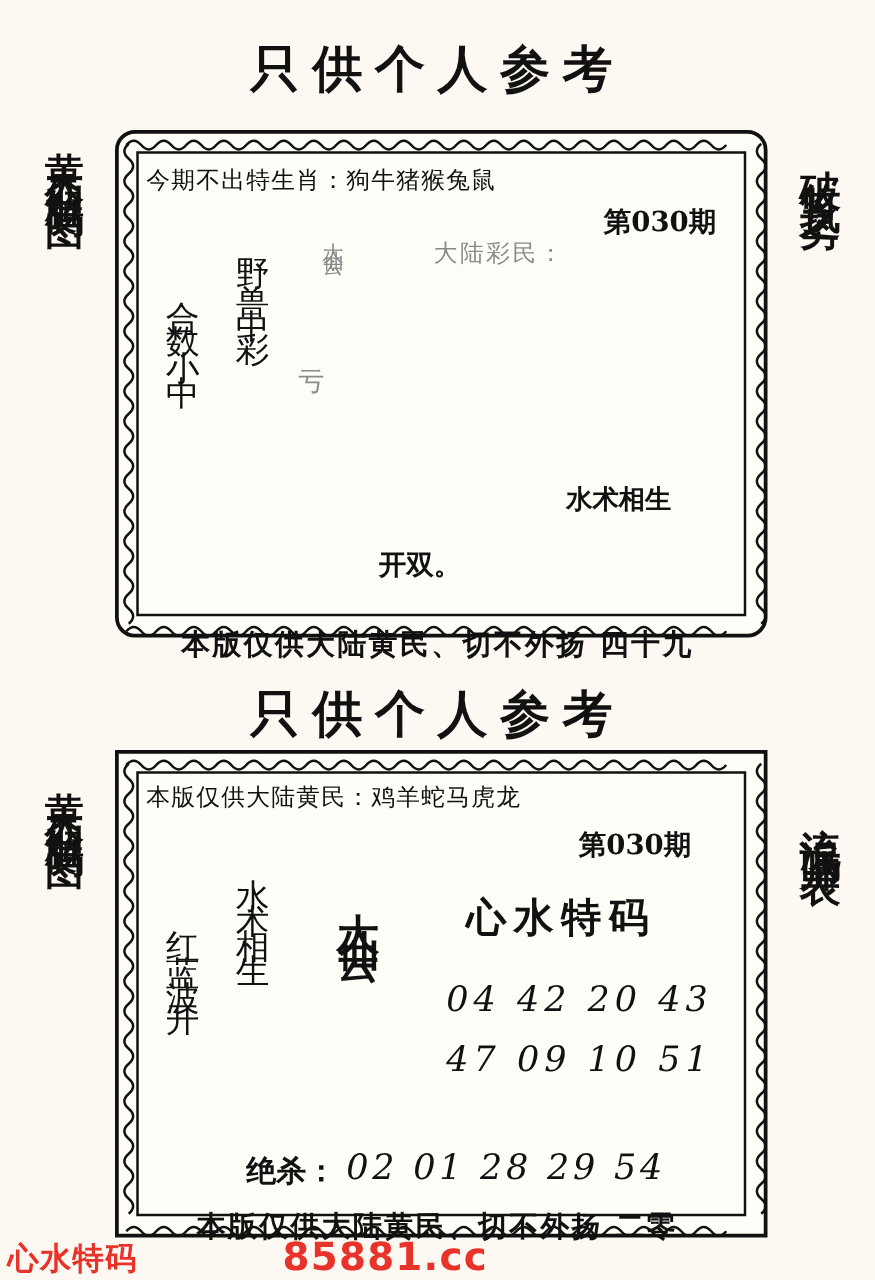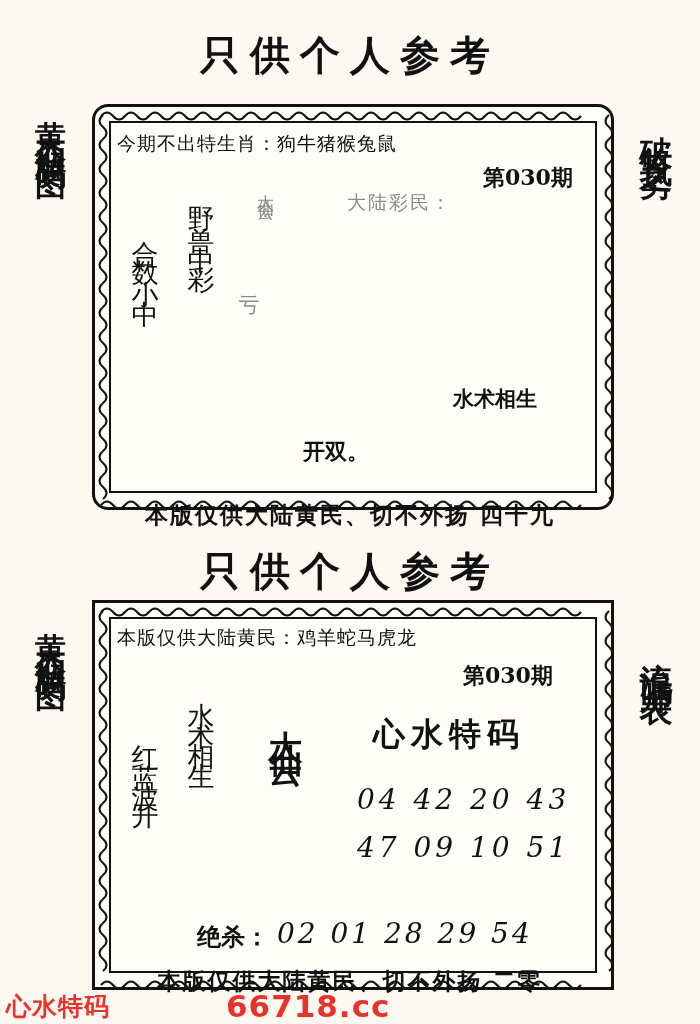--- a/index.html
+++ b/index.html
@@ -211,16 +211,16 @@
       <div class="inner-text" style="left:102px; top:318px; font-size:24px; font-weight:bold;">绝杀：</div>
 
       <div class="inner-text num" style="left:182px; top:314px; font-size:28px; letter-spacing:3px;">02 01 28 29 54</div>
     </div>
 
     <div class="footer-line" style="top:436px; font-size:23px;">本版仅供大陆黄民、切不外扬 二零</div>
   </div>
 
   <div class="wm">
     <div class="wm-left">心水特码</div>
-    <div class="wm-center">66718.cc</div>
+    <div class="wm-center">85881.cc</div>
   </div>
 
 </div>
 
 </body></html>

